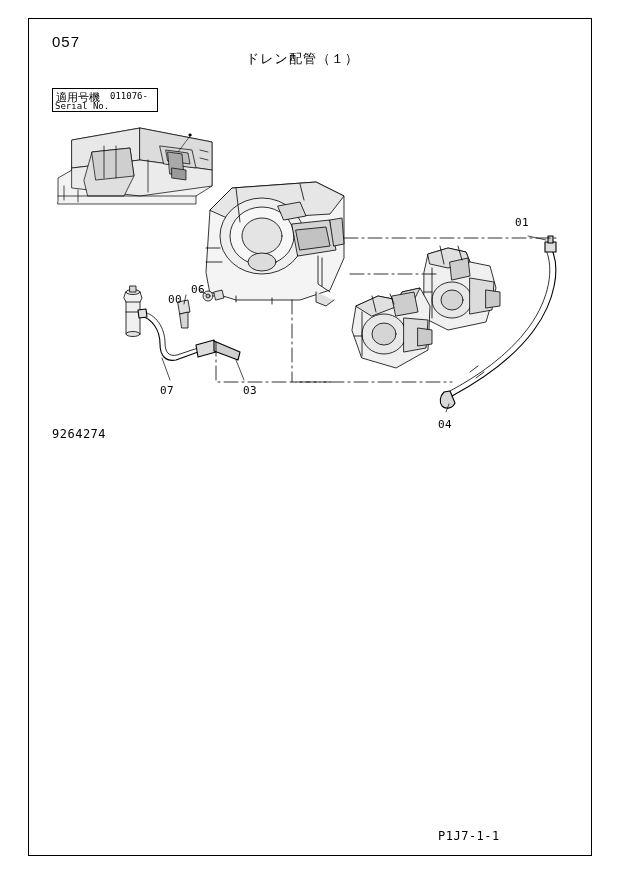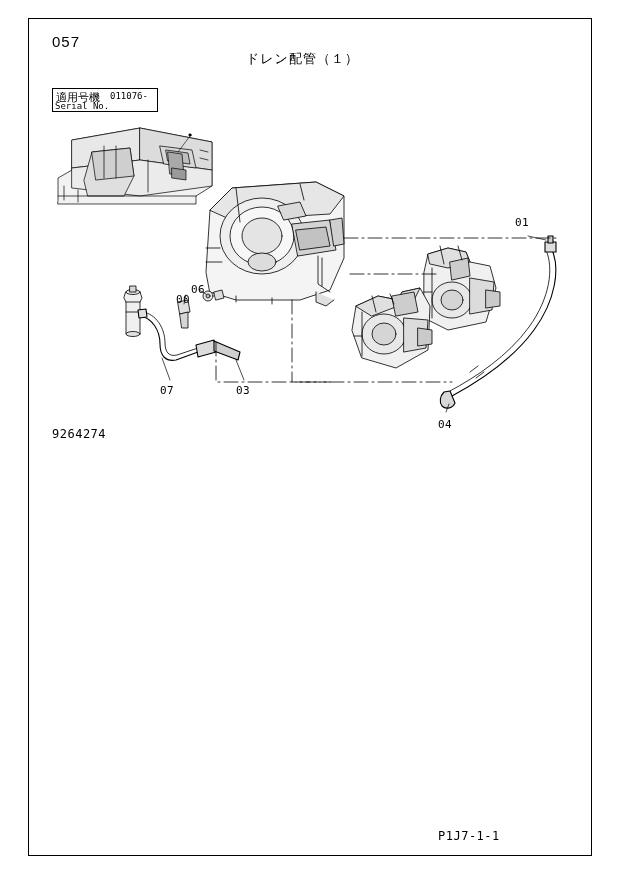--- a/index.html
+++ b/index.html
@@ -259,22 +259,22 @@
         <path d="M344 238 L556 238"></path>
         <path d="M350 274 L436 274"></path>
         <path d="M292 300 L292 382 L452 382"></path>
         <path d="M216 342 L216 382 L330 382"></path>
       </g>
 
     </g>
   </svg>
 
   <div class="callout" style="left:515px; top:216px;">01</div>
-  <div class="callout" style="left:176px; top:293px;">00</div>
+  <div class="callout" style="left:168px; top:293px;">00</div>
   <div class="callout" style="left:191px; top:283px;">06</div>
   <div class="callout" style="left:160px; top:384px;">07</div>
-  <div class="callout" style="left:236px; top:384px;">03</div>
+  <div class="callout" style="left:243px; top:384px;">03</div>
   <div class="callout" style="left:438px; top:418px;">04</div>
 
   <div class="drawing-code">9264274</div>
   <div class="footer-code">P1J7-1-1</div>
 
 </div>
 
 </body></html>

